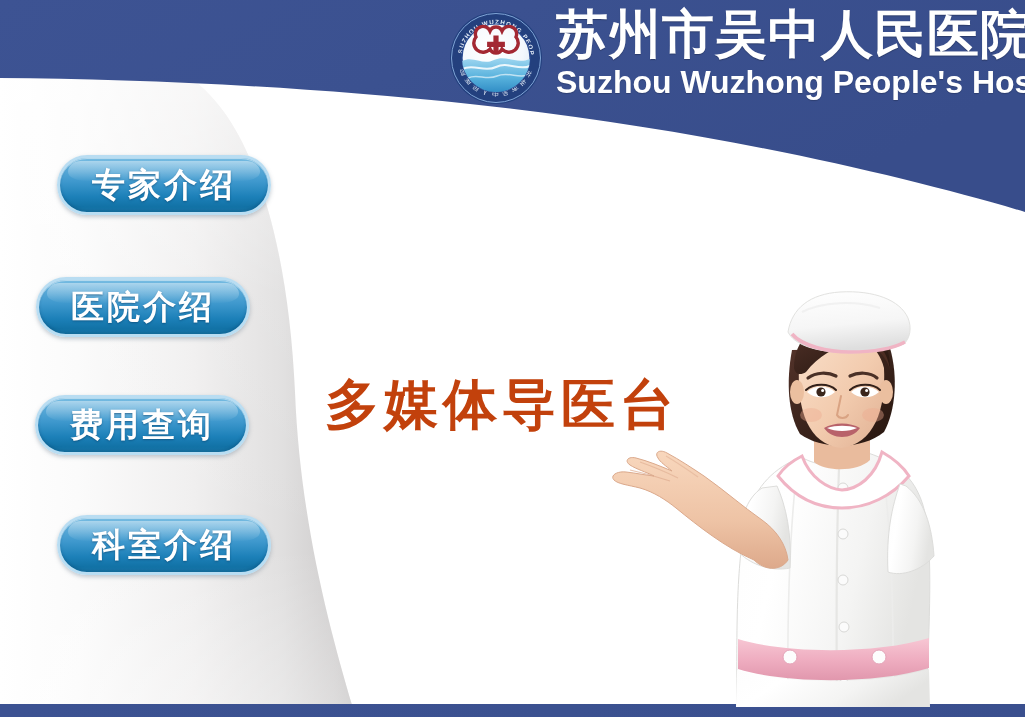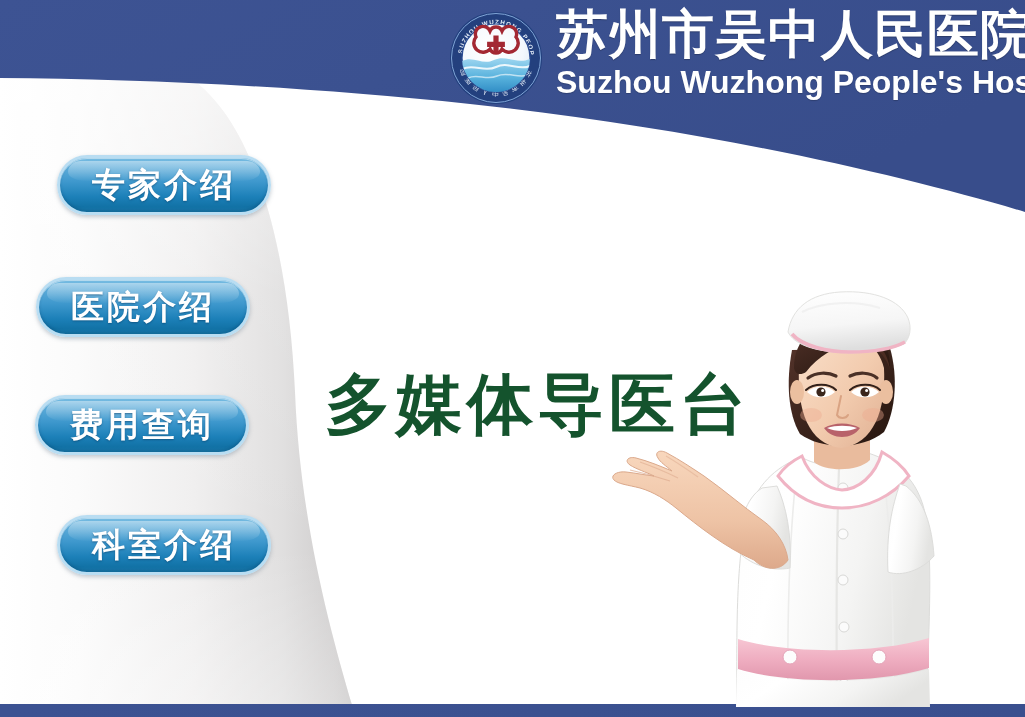--- a/index.html
+++ b/index.html
@@ -123,22 +123,22 @@
   #btn-1 { left: 57px;  top: 155px; }
   #btn-2 { left: 36px;  top: 277px; }
   #btn-3 { left: 35px;  top: 395px; }
   #btn-4 { left: 57px;  top: 515px; }
 
   
   #main-title {
     position: absolute;
     left: 325px;
     top: 358px;
-    color: #14532d;
-    font-size: 66px;
+    color: #c2410c;
+    font-size: 54px;
     font-weight: bold;
     letter-spacing: 5px;
     line-height: 92px;
     white-space: nowrap;
   }
 
   
   #nurse {
     position: absolute;
     left: 596px;

